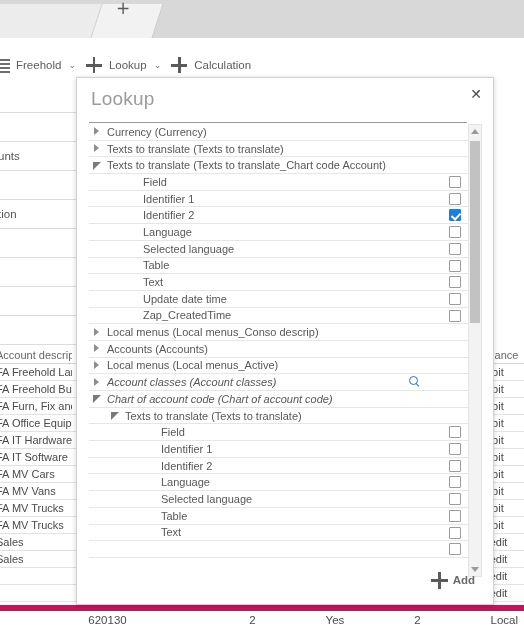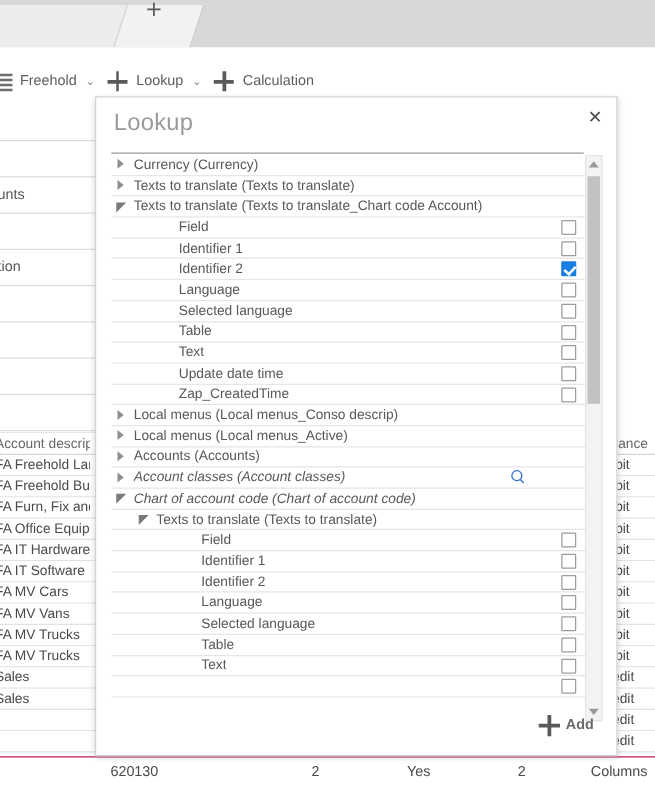--- a/index.html
+++ b/index.html
@@ -100,21 +100,21 @@
     height: 17px; display: flex; align-items: center;
     border-bottom: 1px solid #e2e2e2; background: #fff;
     font-size: 11px; color: #4a4a4a;
   }
   .c-desc { width: 76px; padding-left: 0px; margin-left: -4px; white-space: nowrap; overflow: hidden; }
   .c-spacer { flex: 1; }
   .c-bal { width: 38px; text-align: left; white-space: nowrap; overflow: hidden; margin-left: 0px; }
 
   .bottomrow {
     position: absolute; left: 0; top: 567px; width: 524px; height: 24px;
-    border-top: 1px solid #be185d;
+    border-top: 6px solid #be185d;
     display: flex; align-items: center;
     font-size: 11.5px; color: #4a4a4a;
   }
   .br-c { text-align: center; }
 
   
   .dialog {
     position: absolute; left: 76px; top: 77px; width: 418px; height: 528px;
     background: #ffffff;
     border: 1px solid #d2d2d2;
@@ -364,21 +364,21 @@
           <div class="c-spacer"></div>
           <div class="c-bal">redit</div>
         </div>
       </div>
 
     <div class="bottomrow">
       <div class="br-c" style="width:215px">620130</div>
       <div class="br-c" style="width:75px">2</div>
       <div class="br-c" style="width:90px">Yes</div>
       <div class="br-c" style="width:75px">2</div>
-      <div class="br-c" style="flex:1;text-align:right;padding-right:6px">Columns</div>
+      <div class="br-c" style="flex:1;text-align:right;padding-right:6px">Local</div>
     </div>
   </div>
 
   <div class="dialog">
     <div class="dlg-title">Lookup</div>
     <div class="dlg-close">✕</div>
     <div class="dlg-underline"></div>
 
     <div class="tree" id="tree">
         <div class="node" style="padding-left: 4px;">
@@ -437,25 +437,25 @@
           <span class="arrow none"></span>
           <span class="node-label">Zap_CreatedTime</span>
           <span class="chk"></span>
         </div>
         <div class="node" style="padding-left: 4px;">
           <span class="arrow collapsed"></span>
           <span class="node-label">Local menus (Local menus_Conso descrip)</span>
         </div>
         <div class="node" style="padding-left: 4px;">
           <span class="arrow collapsed"></span>
-          <span class="node-label">Local menus (Local menus_Active)</span>
+          <span class="node-label">Accounts (Accounts)</span>
         </div>
         <div class="node" style="padding-left: 4px;">
           <span class="arrow collapsed"></span>
-          <span class="node-label">Accounts (Accounts)</span>
+          <span class="node-label">Local menus (Local menus_Active)</span>
         </div>
         <div class="node" style="padding-left: 4px; font-style: italic;">
           <span class="arrow collapsed"></span>
           <span class="node-label">Account classes (Account classes)</span>
           <span class="magnifier"></span>
         </div>
         <div class="node" style="padding-left: 4px; font-style: italic;">
           <span class="arrow expanded"></span>
           <span class="node-label">Chart of account code (Chart of account code)</span>
         </div>

